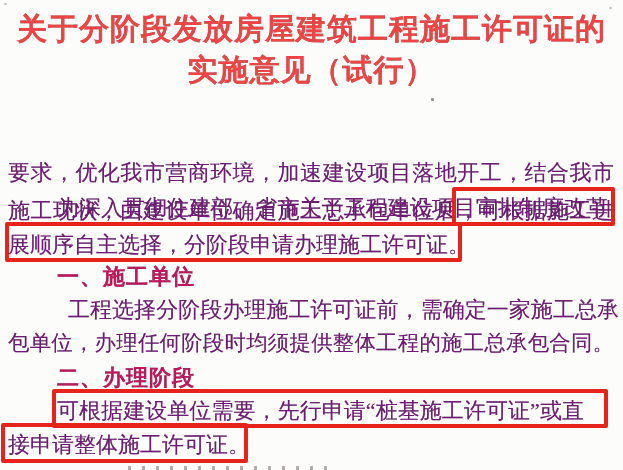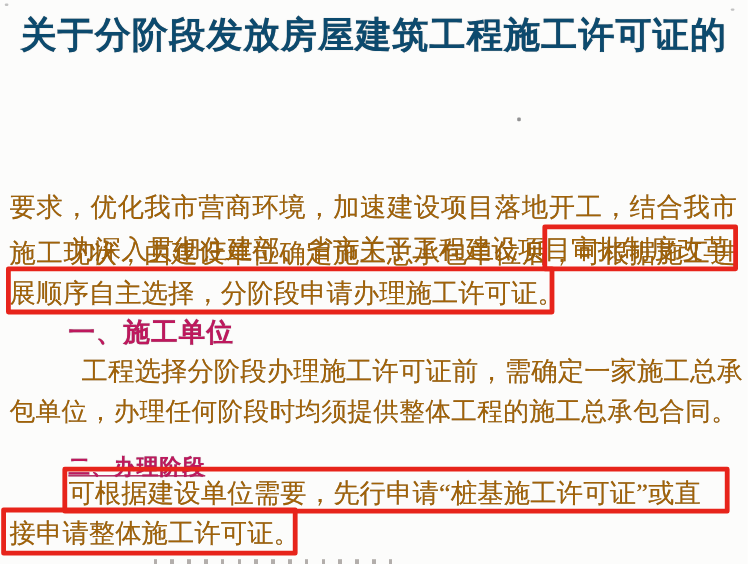--- a/index.html
+++ b/index.html
@@ -12,32 +12,32 @@
     color:#2b2b30;
   }
   .title-line{
     position:absolute;
     left:0;width:623px;
     text-align:center;
     font-family:"Liberation Sans", sans-serif;
     font-weight:bold;
     font-size:30px;
     letter-spacing:1px;
-    color:#0c4a6e;
+    color:#ef4444;
     white-space:nowrap;
     text-shadow:0 0 0.6px rgba(20,20,22,0.55);
   }
   #title1{top:9px;}
   #title2{top:50px;}
   .bodyline{
     position:absolute;
     font-size:22px;
     line-height:30px;
     white-space:nowrap;
-    color:#a16207;
+    color:#701a75;
     text-shadow:0 0 0.5px rgba(43,43,49,0.45);
   }
   .fill{
     white-space:normal;
     text-align:justify;
     text-align-last:justify;
   }
   .heading{
     font-family:"Liberation Sans", sans-serif;
     font-weight:bold;
@@ -69,32 +69,33 @@
       rgba(0,0,0,0) 3px 14px
     );
   }
 </style>
 </head>
 <body>
 
 <div class="page">
 
   <div id="title1" class="title-line">关于分阶段发放房屋建筑工程施工许可证的</div>
+  <div id="title2" class="title-line">实施意见（试行）</div>
 
   <div class="bodyline fill" style="top:193px;left:57px;width:551px;">为深入贯彻住建部、省市关于工程建设项目审批制度改革</div>
   <div class="bodyline fill" style="top:158px;left:8px;width:606px;">要求，优化我市营商环境，加速建设项目落地开工，结合我市</div>
 
   <div class="bodyline fill" style="top:196px;left:8px;width:606px;">施工现状，由建设单位确定施工总承包单位后，可根据施工进</div>
   <div class="bodyline" style="top:230px;left:8px;">展顺序自主选择，分阶段申请办理施工许可证。</div>
 
   <div class="bodyline heading" style="top:262px;left:57px;font-size:22px;">一、施工单位</div>
   <div class="bodyline fill" style="top:295px;left:57px;width:551px;margin-left:11px;">工程选择分阶段办理施工许可证前，需确定一家施工总承</div>
   <div class="bodyline fill" style="top:328px;left:8px;width:606px;font-size:21.4px;">包单位，办理任何阶段时均须提供整体工程的施工总承包合同。</div>
 
-  <div class="bodyline heading" style="top:374px;left:57px;font-size:18px;text-decoration:underline;">二、办理阶段</div>
+  <div class="bodyline heading" style="top:363px;left:57px;font-size:22px;">二、办理阶段</div>
   <div class="bodyline fill" style="top:396px;left:57px;width:527px;">可根据建设单位需要，先行申请“桩基施工许可证”或直</div>
   <div class="bodyline" style="top:430px;left:8px;">接申请整体施工许可证。</div>
 
   <div class="hlbox" style="left:452px;top:187px;width:155px;height:31px;"></div>
   <div class="hlbox" style="left:5px;top:222px;width:449px;height:32px;"></div>
   <div class="hlbox" style="left:52px;top:389px;width:548px;height:31px;"></div>
   <div class="hlbox" style="left:1px;top:423px;width:239px;height:32px;"></div>
 
   <div class="speck" style="left:431px;top:98px;width:3px;height:3px;"></div>
   <div class="speck" style="left:609px;top:7px;width:3px;height:2px;opacity:0.3;"></div>

